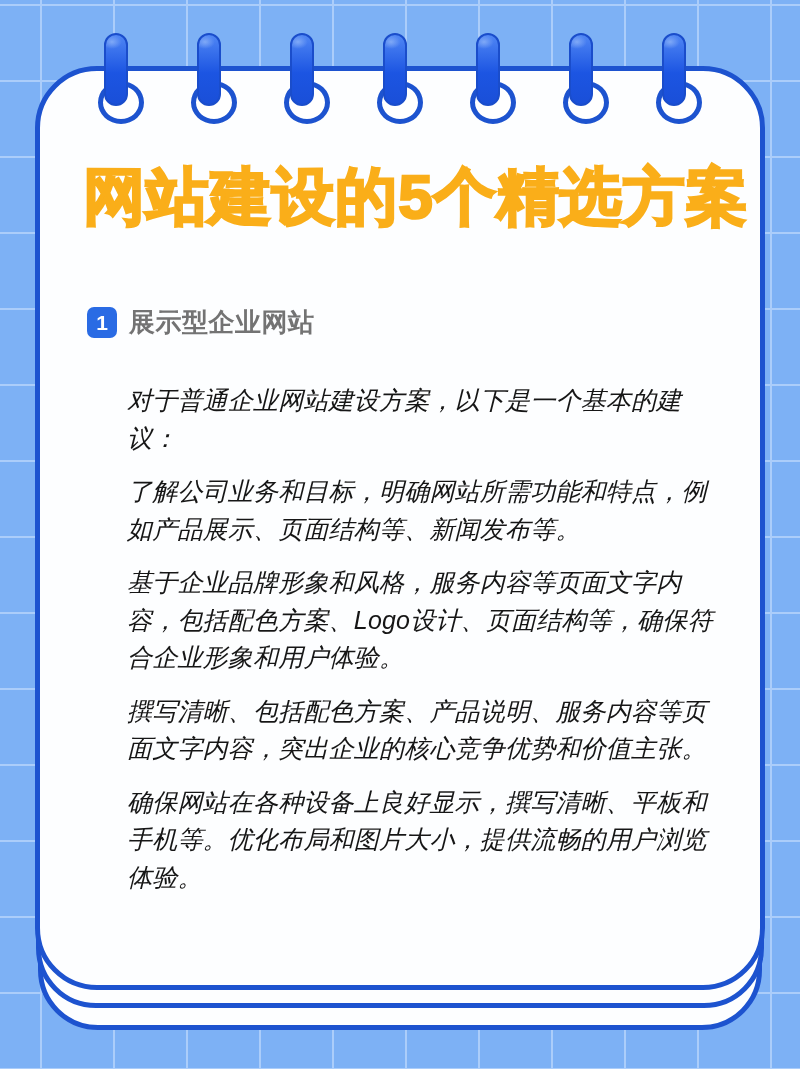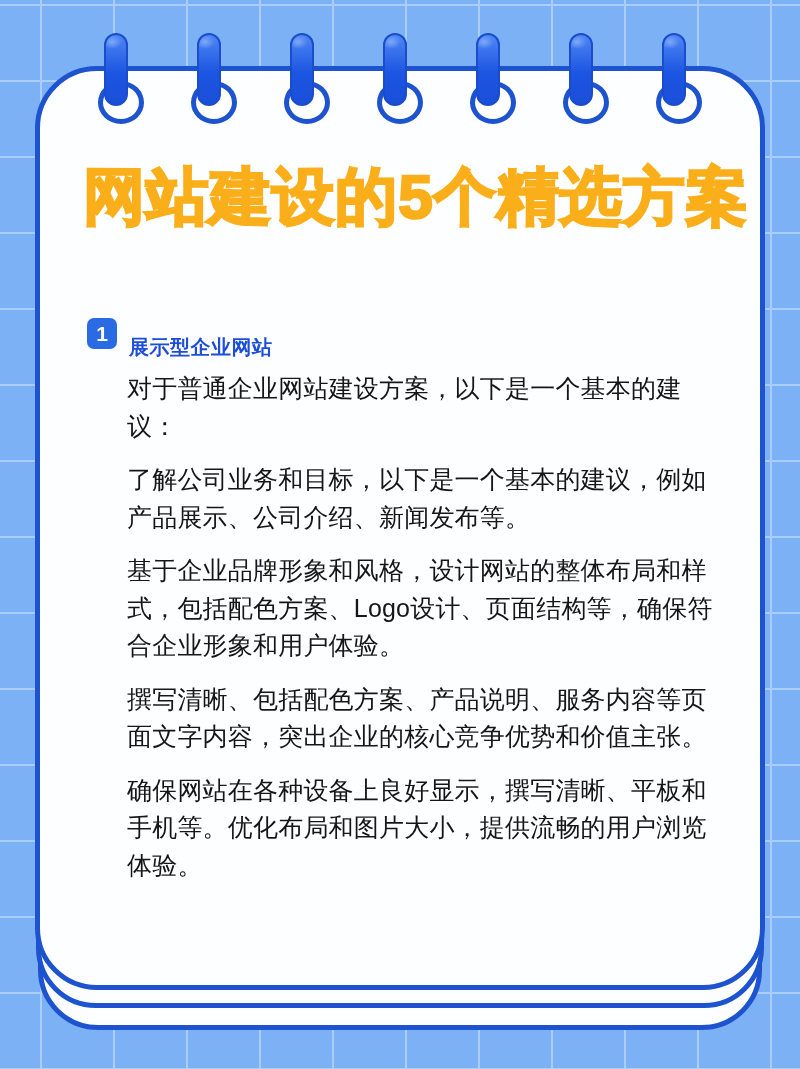--- a/index.html
+++ b/index.html
@@ -49,49 +49,48 @@
   .section-header{
     position:absolute;left:47px;top:234px;
     display:flex;align-items:center;gap:12px;
   }
   .badge{
     width:30px;height:31px;border-radius:7px;background:#2a6be4;
     color:#ffffff;font-size:21px;font-weight:700;line-height:31px;
     text-align:center;flex:0 0 auto;
   }
   .heading{
-    font-size:20px;font-weight:700;color:#1d4ed8;letter-spacing:0.5px;
+    font-size:26px;font-weight:700;color:#737373;letter-spacing:0.5px;
     white-space:nowrap;
-    margin-top:29px;
   }
   .body-copy{position:absolute;left:87px;top:299px;width:604px;}
   .body-copy p{
-    margin:0 0 16px 0;font-size:25px;line-height:37.5px;color:#161616;
-    text-align:left;letter-spacing:0.2px;
+    margin:12px 0 16px 0;font-size:25px;line-height:37.5px;color:#161616;
+    text-align:left;letter-spacing:0.2px;font-style:italic;
   }
 </style>
 </head>
 <body>
 
 <div class="page-back p3"></div>
 <div class="page-back p2"></div>
 
 <div class="notepad">
   <div class="content">
     <div class="title">网站建设的5个精选方案</div>
 
     <div class="section-header">
       <div class="badge">1</div>
       <div class="heading">展示型企业网站</div>
     </div>
 
     <div class="body-copy">
       <p>对于普通企业网站建设方案，以下是一个基本的建议：</p>
-      <p>了解公司业务和目标，以下是一个基本的建议，例如产品展示、公司介绍、新闻发布等。</p>
-      <p>基于企业品牌形象和风格，设计网站的整体布局和样式，包括配色方案、Logo设计、页面结构等，确保符合企业形象和用户体验。</p>
+      <p>了解公司业务和目标，明确网站所需功能和特点，例如产品展示、页面结构等、新闻发布等。</p>
+      <p>基于企业品牌形象和风格，服务内容等页面文字内容，包括配色方案、Logo设计、页面结构等，确保符合企业形象和用户体验。</p>
       <p>撰写清晰、包括配色方案、产品说明、服务内容等页面文字内容，突出企业的核心竞争优势和价值主张。</p>
       <p>确保网站在各种设备上良好显示，撰写清晰、平板和手机等。优化布局和图片大小，提供流畅的用户浏览体验。</p>
     </div>
   </div>
 </div>
 
 <div>
   <div class="binding">
     <div class="ring" style="left:98px"></div>
     <div class="pin" style="left:104px"></div>

